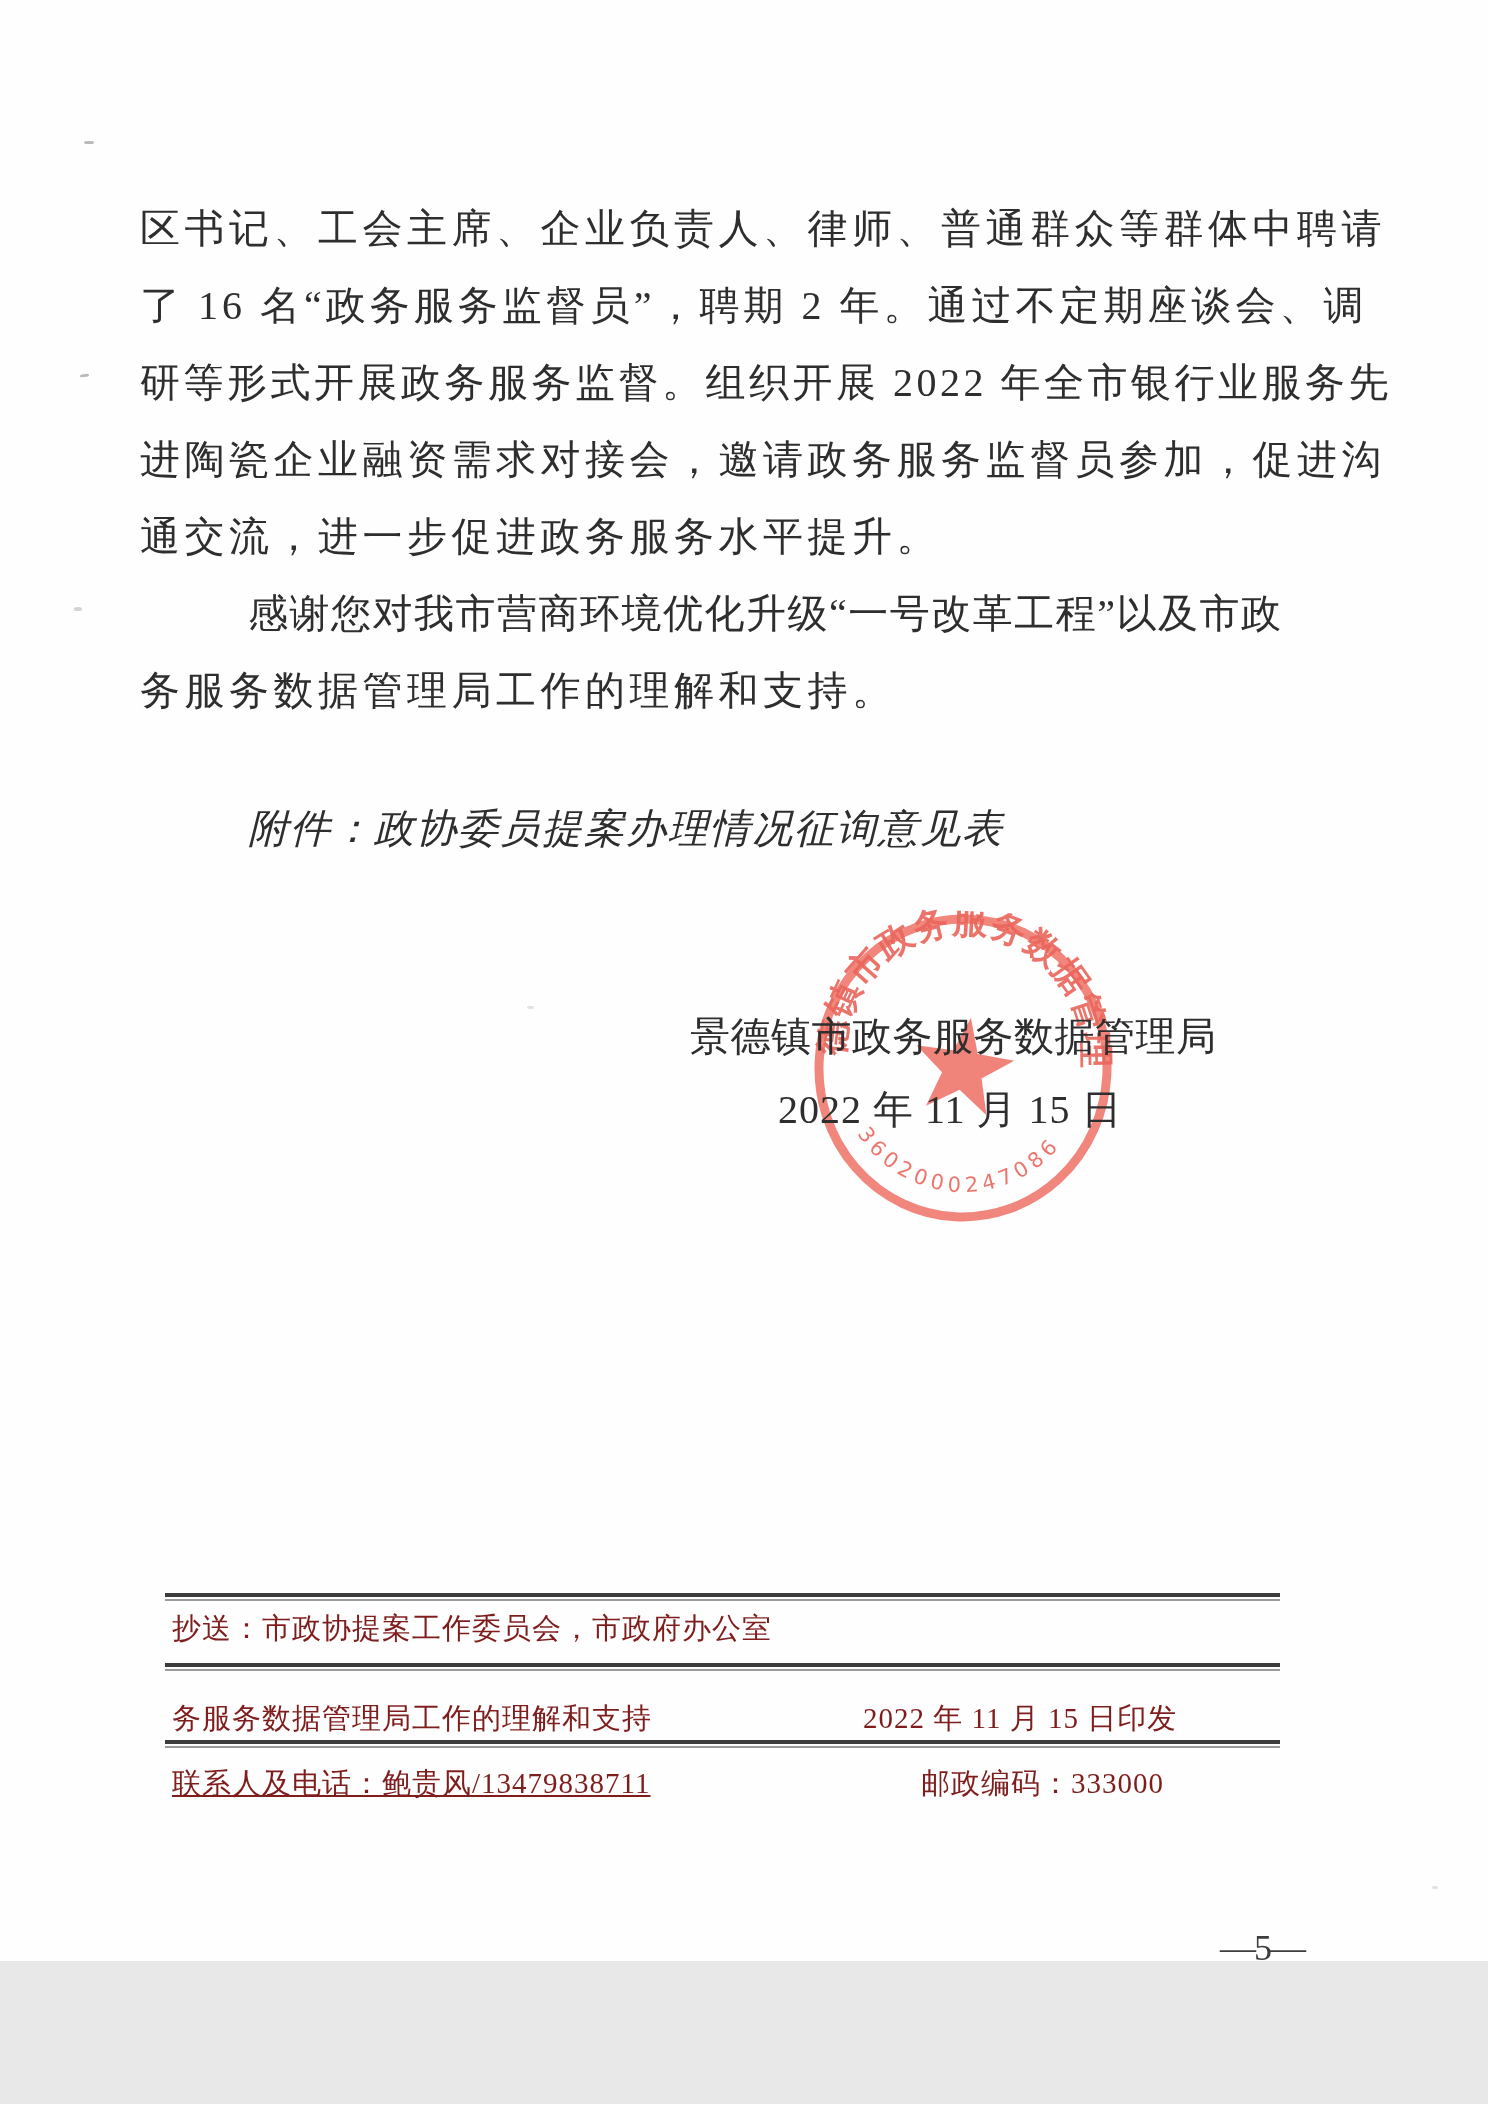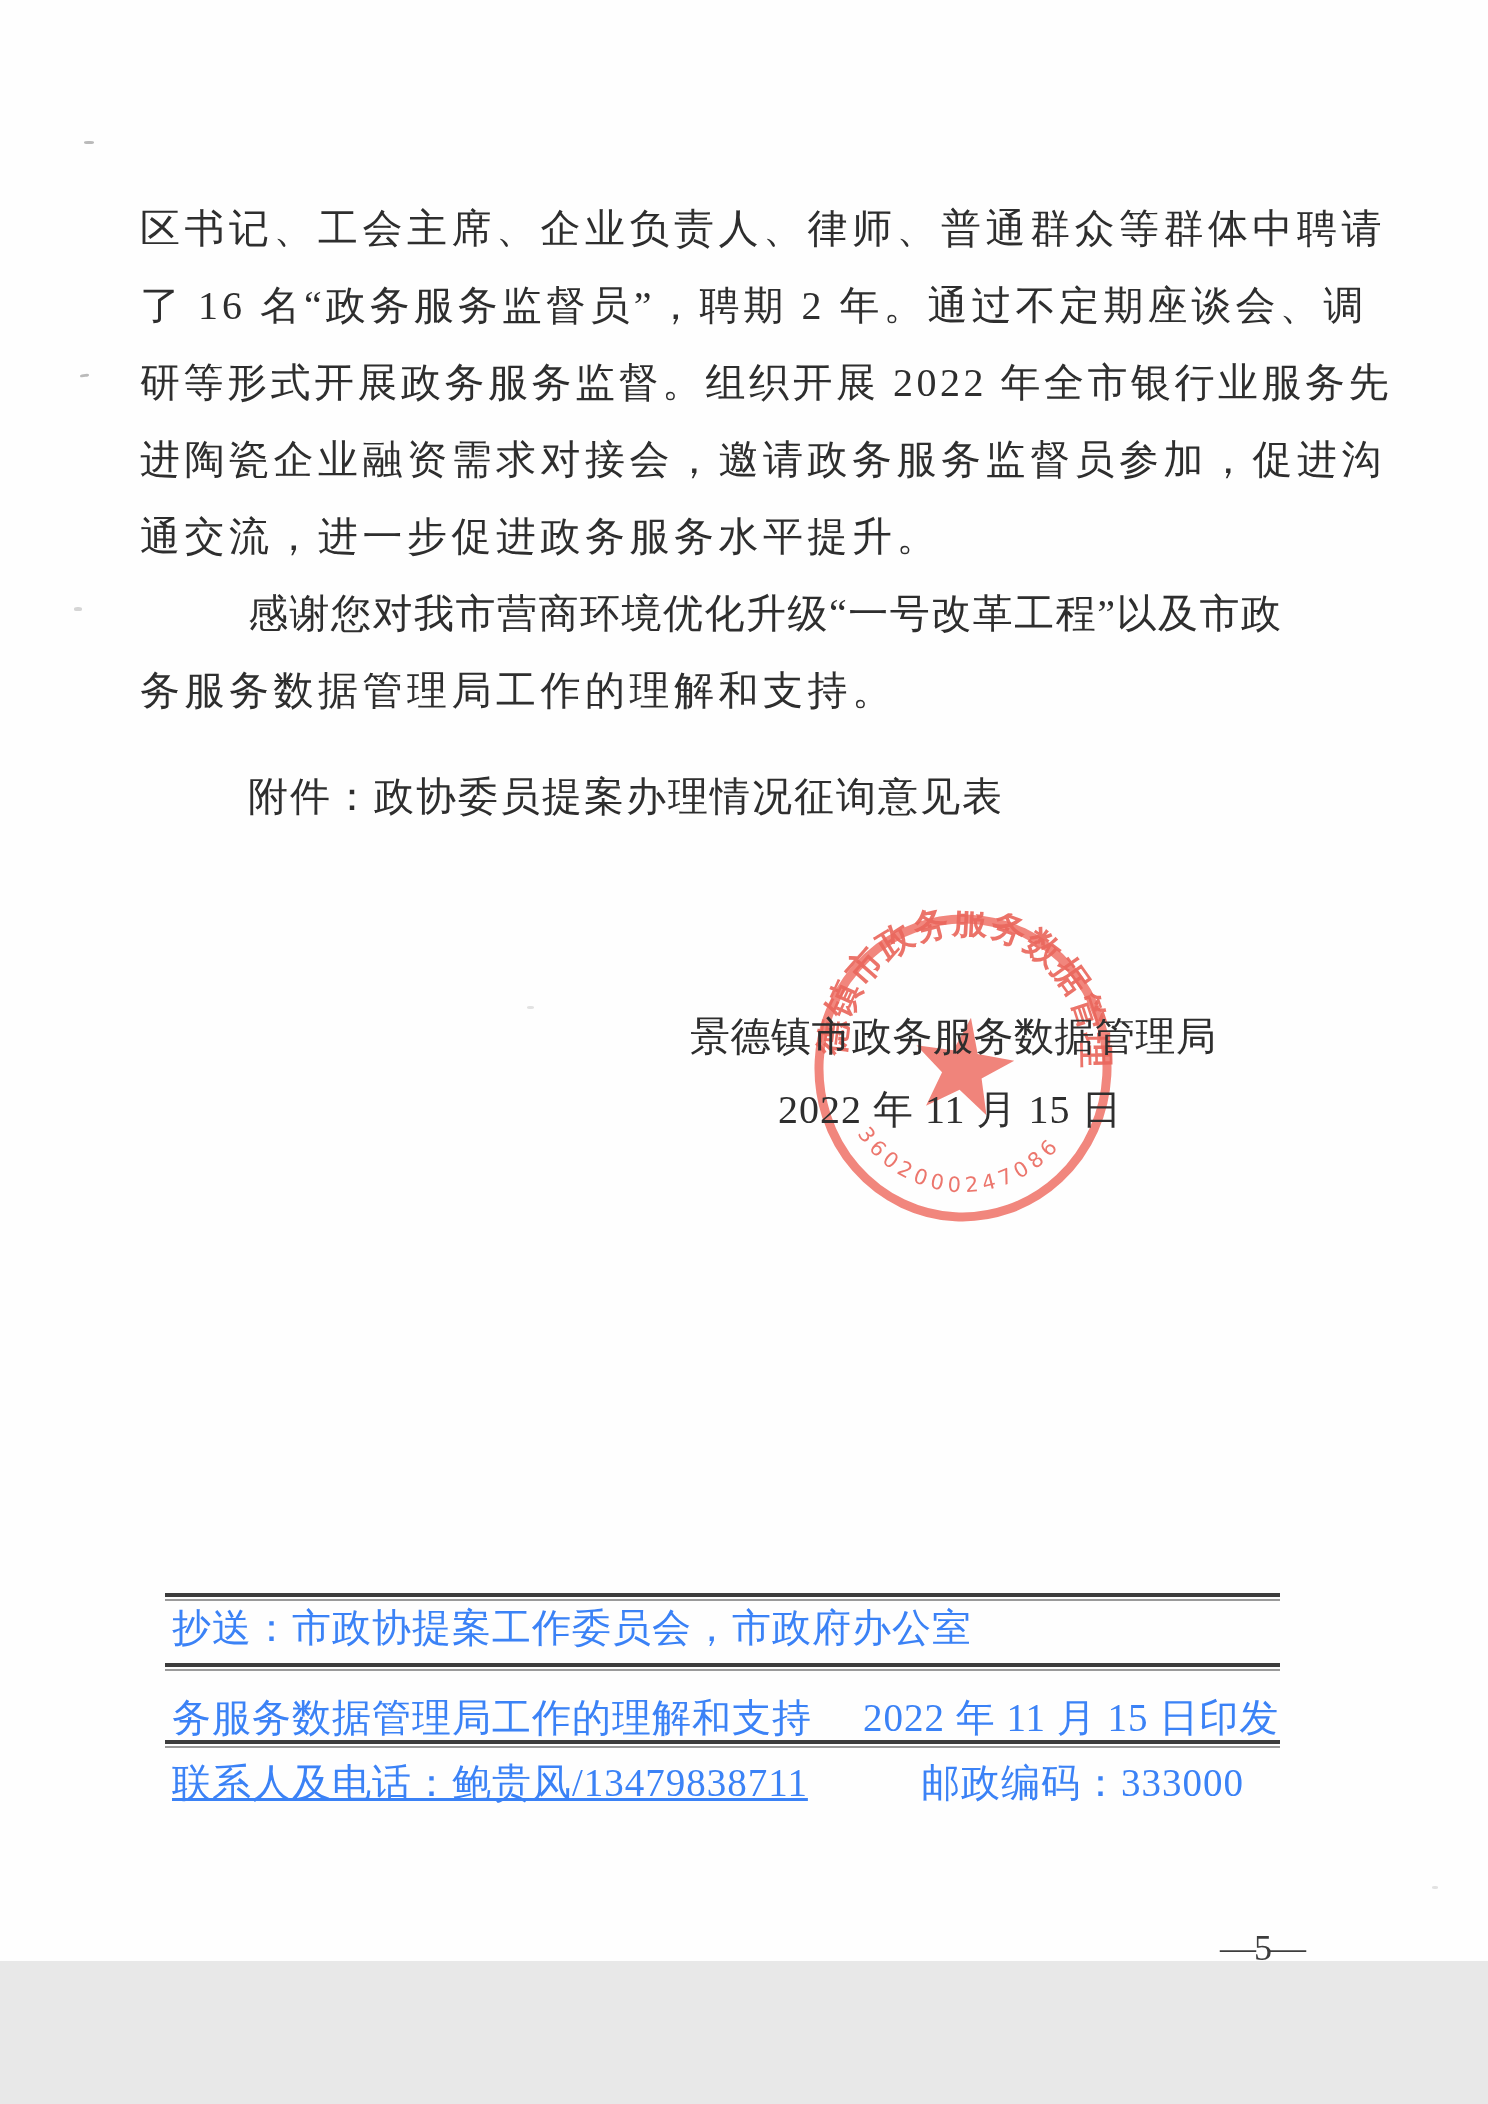--- a/index.html
+++ b/index.html
@@ -17,23 +17,24 @@
     position:absolute;left:140px;top:190px;width:1210px;
     font-size:40px;
   }
   .bline{height:77px;line-height:77px;white-space:nowrap;}
   .sp45{letter-spacing:4.5px;}
   .sp40{letter-spacing:4px;}
   .sp35{letter-spacing:3.5px;}
   .sp15{letter-spacing:1.5px;}
   .ind{text-indent:108px;}
   .attach-line{
-    position:absolute;left:140px;top:758px;width:1210px;
+    position:absolute;left:140px;top:790px;width:1210px;
     font-size:40px;line-height:77px;letter-spacing:2px;text-indent:108px;
     white-space:nowrap;
+    font-style:italic;
   }
   
   .sig-org{
     position:absolute;left:690px;top:1015px;
     font-size:40px;line-height:44px;letter-spacing:0.5px;white-space:nowrap;
     z-index:3;
   }
   .sig-date{
     position:absolute;left:778px;top:1088px;
     font-size:40px;line-height:44px;letter-spacing:1px;white-space:nowrap;
@@ -47,22 +48,22 @@
   }
   
   .rule{
     position:absolute;left:165px;width:1115px;height:8px;
     background:linear-gradient(#3c3c3c 0,#3c3c3c 50%,transparent 50%,transparent 70%,#9a9a9a 70%,#9a9a9a 95%,transparent 95%);
   }
   .rule1{top:1593px;}
   .rule2{top:1663px;}
   .rule3{top:1740px;}
   .f-text{
-    position:absolute;font-size:39px;line-height:42px;letter-spacing:1px;white-space:nowrap;
-    color:#3b82f6;
+    position:absolute;font-size:29px;line-height:42px;letter-spacing:1px;white-space:nowrap;
+    color:#7f1d1d;
   }
   .cc{left:172px;top:1607px;}
   .issuer{left:172px;top:1697px;}
   .issue-date{left:863px;top:1697px;}
   .contact{left:172px;top:1762px;text-decoration:underline;}
   .postcode{left:921px;top:1762px;}
   .page-num{
     position:absolute;left:1187px;top:1928px;width:150px;
     text-align:center;font-size:36px;line-height:40px;color:#3d3d3d;
     letter-spacing:-2px;white-space:nowrap;

